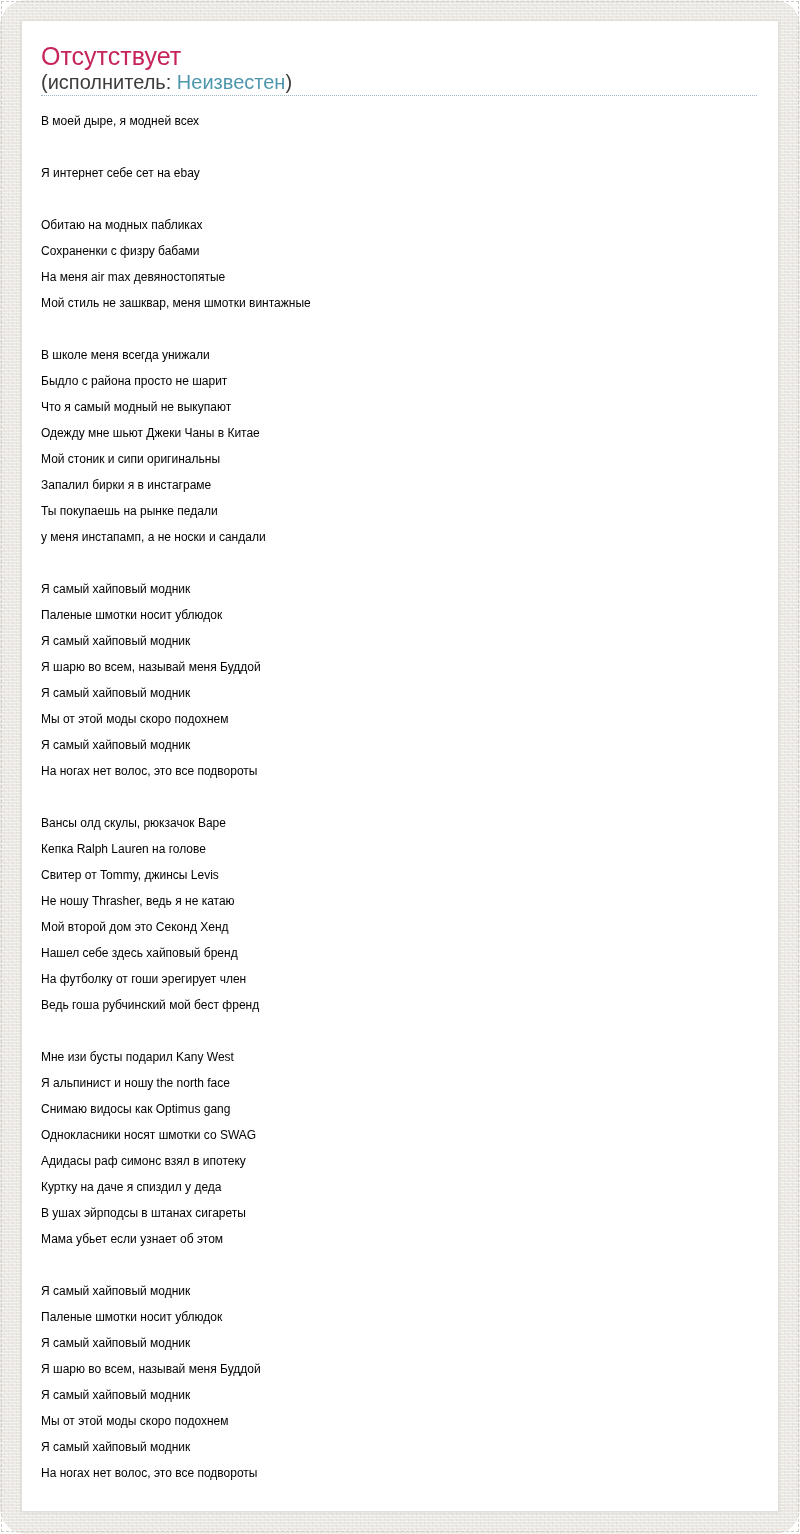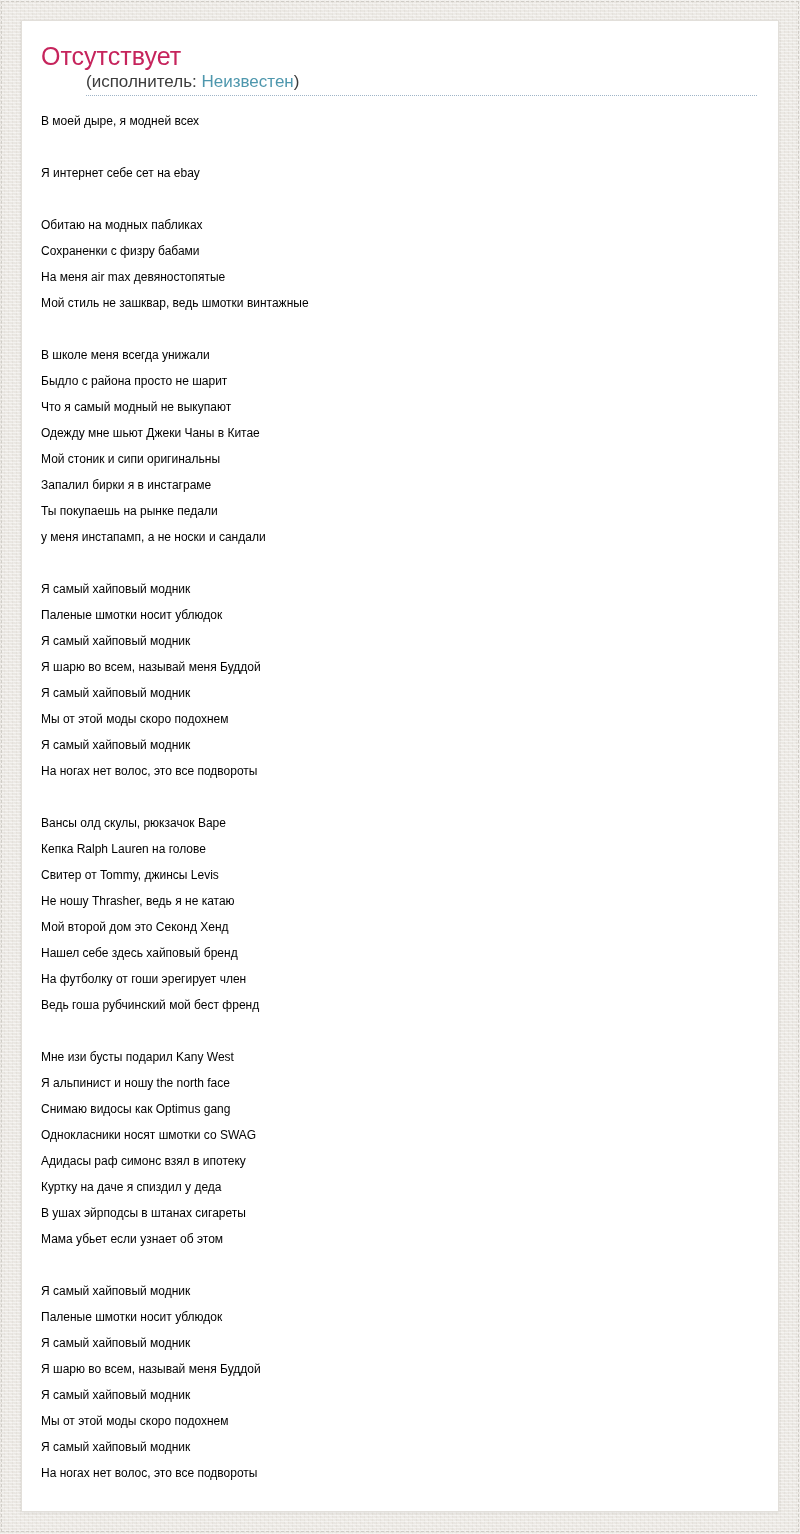--- a/index.html
+++ b/index.html
@@ -23,20 +23,21 @@
   }
   .page {
     position: relative;
     width: 800px;
     height: 1534px;
     background-color: var(--page-background);
     background-image:
       repeating-linear-gradient(0deg, rgba(255,255,255,0.45) 0 1px, rgba(0,0,0,0) 1px 3px),
       repeating-linear-gradient(90deg, rgba(206,200,192,0.22) 0 1px, rgba(0,0,0,0) 1px 4px),
       repeating-linear-gradient(45deg, rgba(255,255,255,0.18) 0 2px, rgba(0,0,0,0) 2px 5px);
+    border-radius: 26px;
   }
   
   .page::before {
     content: "";
     position: absolute;
     top: 1px; left: 1px; right: 1px; bottom: 2px;
     border: 1px dashed var(--edge-dash);
     pointer-events: none;
   }
   .card {
@@ -52,26 +53,25 @@
     overflow: hidden;
   }
   .song-title {
     margin: 0;
     font-size: 25px;
     font-weight: 400;
     line-height: 30px;
     color: var(--title);
   }
   .artist-line {
-    font-size: 17px;
+    font-size: 20px;
     line-height: 22px;
     color: var(--artist-label);
     padding-bottom: 2px;
     border-bottom: 1px dotted var(--separator);
-    margin-left: 45px;
   }
   .artist-link {
     color: var(--artist-link);
     text-decoration: none;
     cursor: pointer;
   }
   .lyrics {
     margin-top: 12px;
     font-size: 12px;
     line-height: 26px;
@@ -83,21 +83,21 @@
 </head>
 <body>
 
 <div class="page">
   <div class="card">
     <div class="header">
       <h1 class="song-title">Отсутствует</h1>
       <div class="artist-line"><span>(исполнитель: </span><a class="artist-link" href="#">Неизвестен</a><span>)</span></div>
     </div>
     <div class="lyrics" id="lyrics">
-        <p class="stanza"><span>В моей дыре, я модней всех</span><br><br><span>Я интернет себе сет на ebay</span><br><br><span>Обитаю на модных пабликах</span><br><span>Сохраненки с физру бабами</span><br><span>На меня air max девяностопятые</span><br><span>Мой стиль не зашквар, ведь шмотки винтажные</span></p>
+        <p class="stanza"><span>В моей дыре, я модней всех</span><br><br><span>Я интернет себе сет на ebay</span><br><br><span>Обитаю на модных пабликах</span><br><span>Сохраненки с физру бабами</span><br><span>На меня air max девяностопятые</span><br><span>Мой стиль не зашквар, меня шмотки винтажные</span></p>
         <p class="stanza"><span>В школе меня всегда унижали</span><br><span>Быдло с района просто не шарит</span><br><span>Что я самый модный не выкупают</span><br><span>Одежду мне шьют Джеки Чаны в Китае</span><br><span>Мой стоник и сипи оригинальны</span><br><span>Запалил бирки я в инстаграме</span><br><span>Ты покупаешь на рынке педали</span><br><span>у меня инстапамп, а не носки и сандали</span></p>
         <p class="stanza"><span>Я самый хайповый модник</span><br><span>Паленые шмотки носит ублюдок</span><br><span>Я самый хайповый модник</span><br><span>Я шарю во всем, называй меня Буддой</span><br><span>Я самый хайповый модник</span><br><span>Мы от этой моды скоро подохнем</span><br><span>Я самый хайповый модник</span><br><span>На ногах нет волос, это все подвороты</span></p>
         <p class="stanza"><span>Вансы олд скулы, рюкзачок Bape</span><br><span>Кепка Ralph Lauren на голове</span><br><span>Свитер от Tommy, джинсы Levis</span><br><span>Не ношу Thrasher, ведь я не катаю</span><br><span>Мой второй дом это Секонд Хенд</span><br><span>Нашел себе здесь хайповый бренд</span><br><span>На футболку от гоши эрегирует член</span><br><span>Ведь гоша рубчинский мой бест френд</span></p>
         <p class="stanza"><span>Мне изи бусты подарил Kany West</span><br><span>Я альпинист и ношу the north face</span><br><span>Снимаю видосы как Optimus gang</span><br><span>Однокласники носят шмотки со SWAG</span><br><span>Адидасы раф симонс взял в ипотеку</span><br><span>Куртку на даче я спиздил у деда</span><br><span>В ушах эйрподсы в штанах сигареты</span><br><span>Мама убьет если узнает об этом</span></p>
         <p class="stanza"><span>Я самый хайповый модник</span><br><span>Паленые шмотки носит ублюдок</span><br><span>Я самый хайповый модник</span><br><span>Я шарю во всем, называй меня Буддой</span><br><span>Я самый хайповый модник</span><br><span>Мы от этой моды скоро подохнем</span><br><span>Я самый хайповый модник</span><br><span>На ногах нет волос, это все подвороты</span></p>
       </div>
   </div>
 </div>
 
 </body></html>

